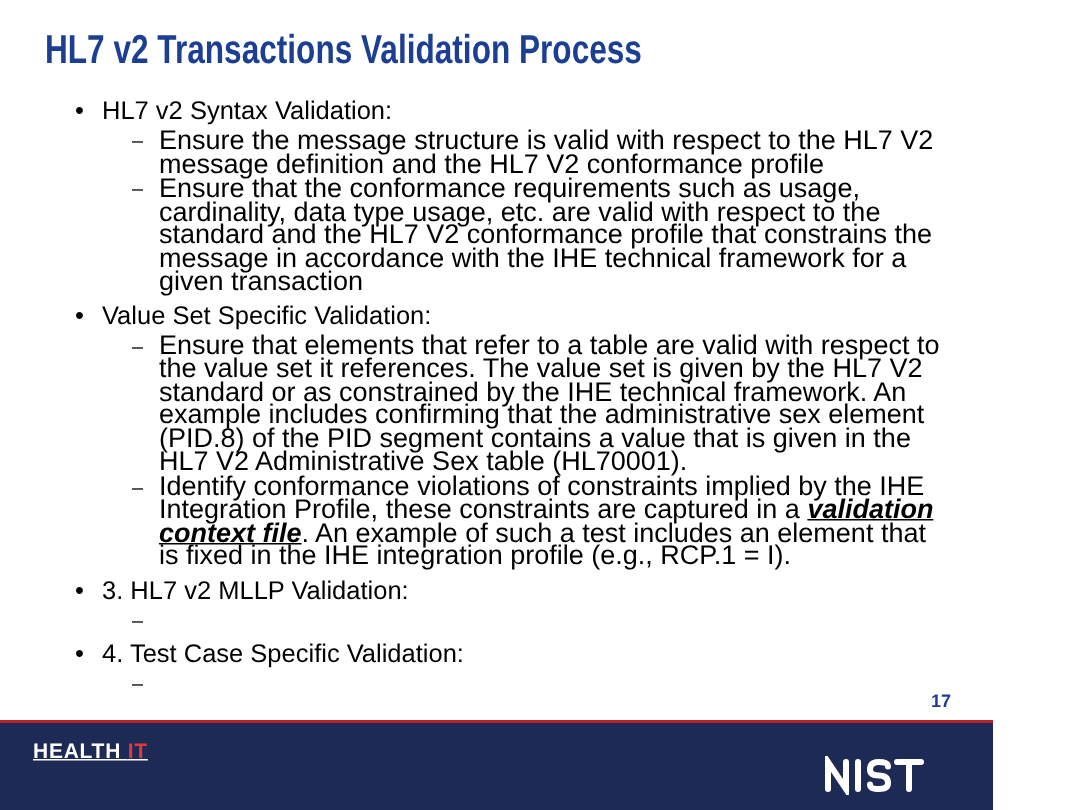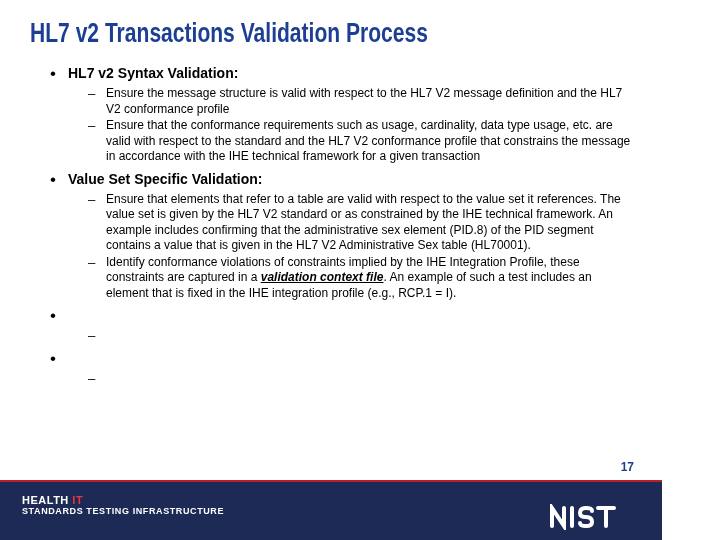--- a/index.html
+++ b/index.html
@@ -47,23 +47,23 @@
     padding-left: 20px;
   }
   .bullet-dot {
     flex: 0 0 auto;
     width: 18px;
     font-size: 17px;
     line-height: 21px;
     color: #000;
   }
   .bullet-text {
-    font-size: 14px;
+    font-size: 17px;
     line-height: 21px;
-    font-weight: 700;
+    font-weight: 400;
     color: #000;
   }
   ul.sub {
     list-style: none;
     margin: 2px 0 4px 0;
     padding: 0;
   }
   ul.sub > li {
     display: flex;
     align-items: flex-start;
@@ -71,21 +71,21 @@
     margin-bottom: 1px;
   }
   .sub-dash {
     flex: 0 0 auto;
     width: 18px;
     font-size: 13.2px;
     line-height: 15.5px;
     color: #000;
   }
   .sub-text {
-    font-size: 12px;
+    font-size: 18px;
     line-height: 15.5px;
     color: #000;
   }
   .sub-text em.italic {
     font-style: italic;
     font-weight: normal;
   }
   .sub-text b.embold {
     font-weight: 700;
     font-style: italic;
@@ -107,24 +107,25 @@
     height: 2px;
     background: #b92128;
   }
   .footer-branding {
     position: absolute;
     left: 22px;
     top: 12px;
     color: #fff;
   }
   .brand-health {
-    font-size: 11px;
+    font-size: 14px;
     font-weight: 700;
     letter-spacing: 0.5px;
     line-height: 12px;
+    text-decoration: underline;
   }
   .brand-health .it {
     color: #e03a3e;
   }
   .brand-sub {
     font-size: 9px;
     font-weight: 700;
     letter-spacing: 0.6px;
     line-height: 11px;
   }
@@ -183,51 +184,52 @@
           <li>
               <span class="sub-dash">–</span>
               <span class="sub-text">Identify conformance violations of constraints implied by the IHE Integration Profile, these constraints are captured in a <b class="embold">validation context file</b>. An example of such a test includes an element that is fixed in the IHE integration profile (e.g., RCP.1 = I).</span>
             </li>
         </ul>
       </li>
 
       <li>
         <div class="bullet-row">
           <span class="bullet-dot">•</span>
-        </div>
-        <ul class="sub">
-          <li>
-              <span class="sub-dash">–</span>
-            </li>
-        </ul>
-      </li>
-
-      <li>
-        <div class="bullet-row">
-          <span class="bullet-dot">•</span>
+          <span class="bullet-text">3. HL7 v2 MLLP Validation:</span>
+        </div>
+        <ul class="sub">
+          <li>
+              <span class="sub-dash">–</span>
+            </li>
+        </ul>
+      </li>
+
+      <li>
+        <div class="bullet-row">
+          <span class="bullet-dot">•</span>
+          <span class="bullet-text">4. Test Case Specific Validation:</span>
         </div>
         <ul class="sub">
           <li>
               <span class="sub-dash">–</span>
             </li>
         </ul>
       </li>
 
     </ul>
   </div>
 
   <div class="pagenum">17</div>
 
   <div class="footer-redline"></div>
   <div class="footer">
     <div class="footer-branding">
       <div class="brand-health">
         <span>HEALTH </span><span class="it">IT</span>
       </div>
-      <div class="brand-sub">STANDARDS TESTING INFRASTRUCTURE</div>
     </div>
     <svg class="nist-logo" width="90" height="26" viewBox="0 0 90 26">
       <g fill="none" stroke="#ffffff" stroke-width="4" stroke-linecap="round">
         <path d="M4 22 L4 4 L16 22 L16 4"></path>
         <path d="M24 4 L24 22"></path>
         <path d="M44 7 Q44 4 38 4 Q32 4 32 9 Q32 13 38 13 Q44 13 44 18 Q44 22 38 22 Q32 22 32 19"></path>
         <path d="M50 4 L66 4 M58 4 L58 22"></path>
       </g>
     </svg>
   </div>

